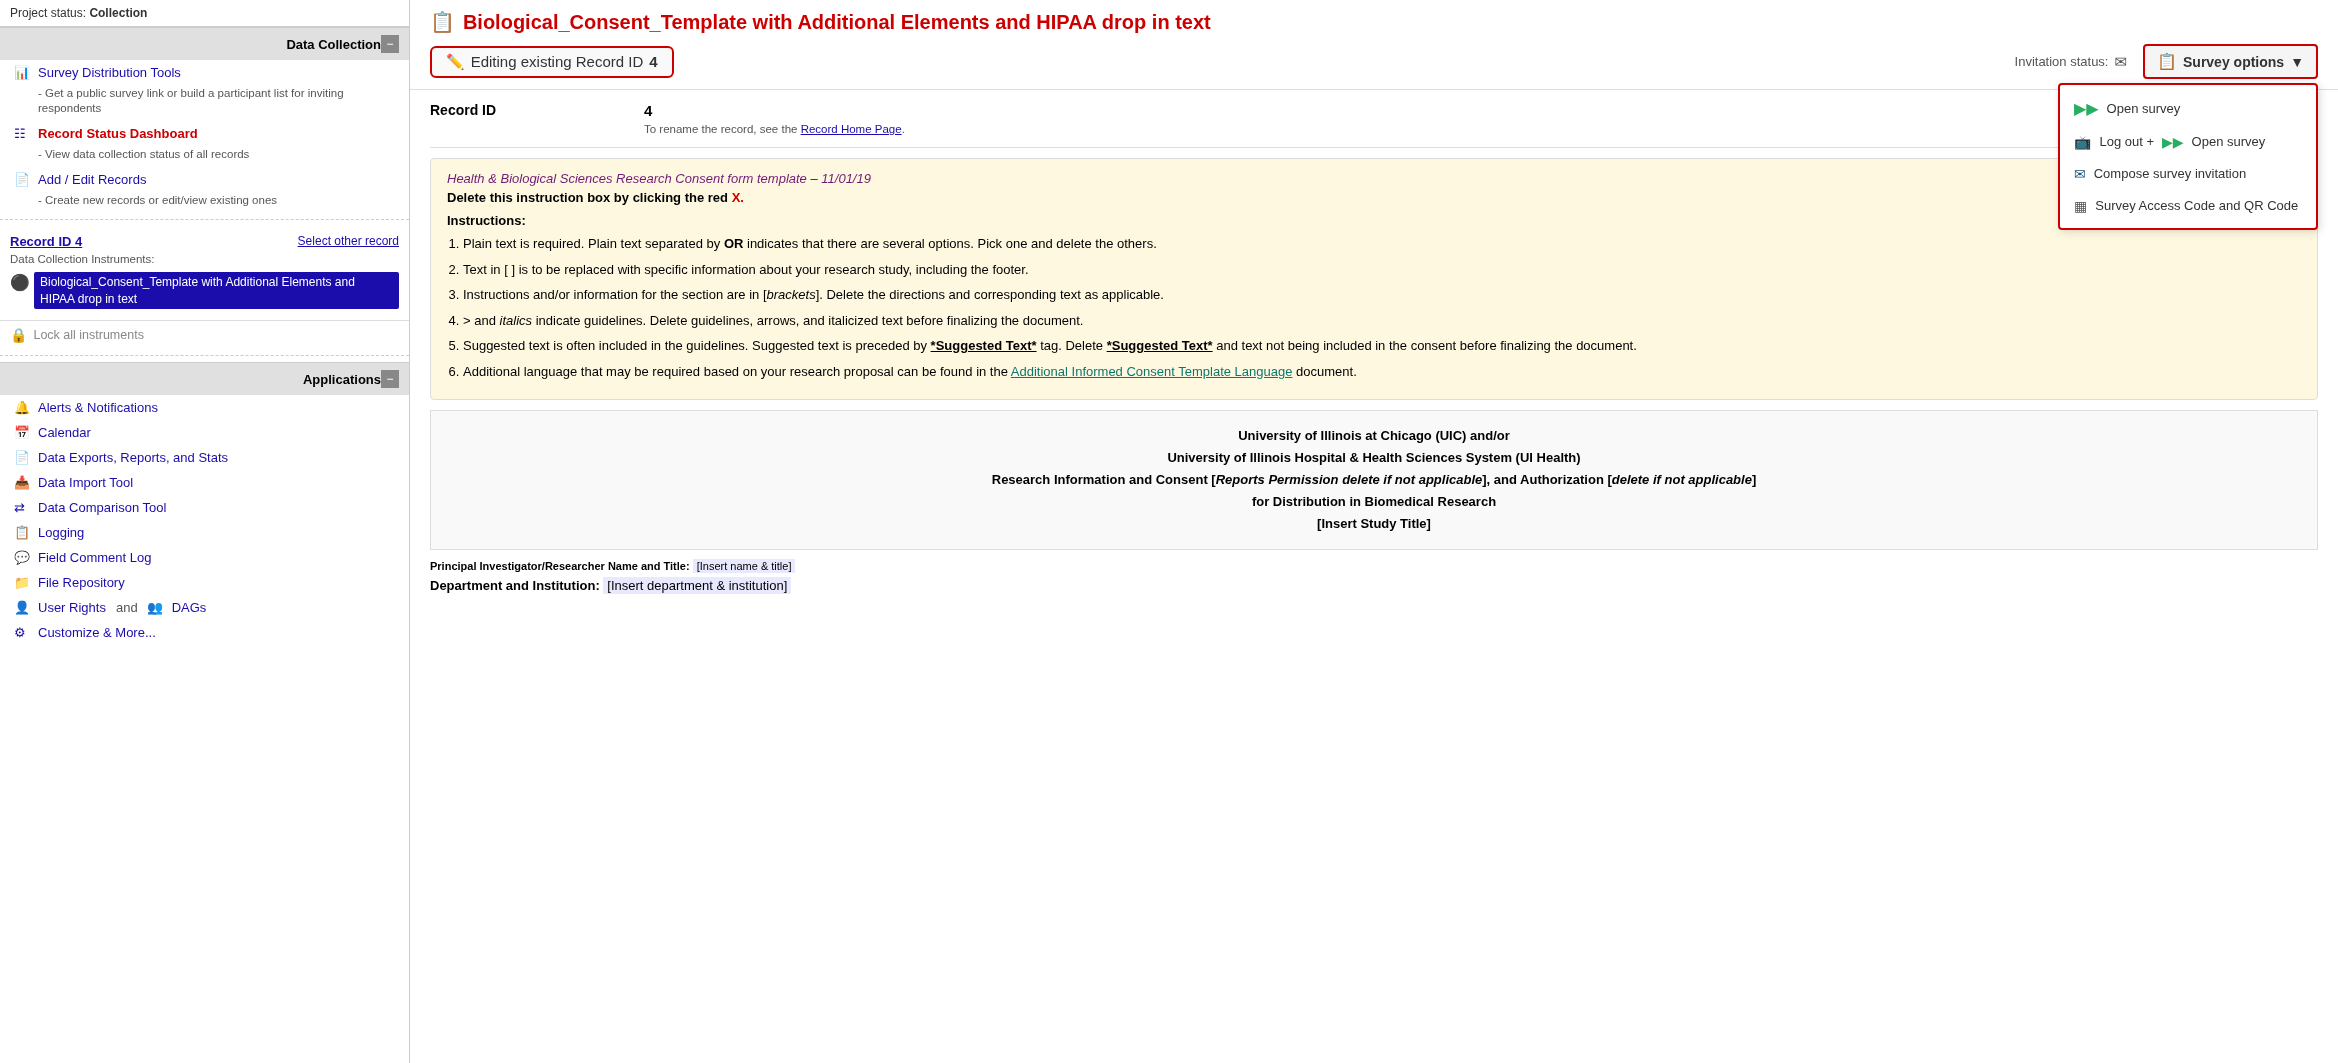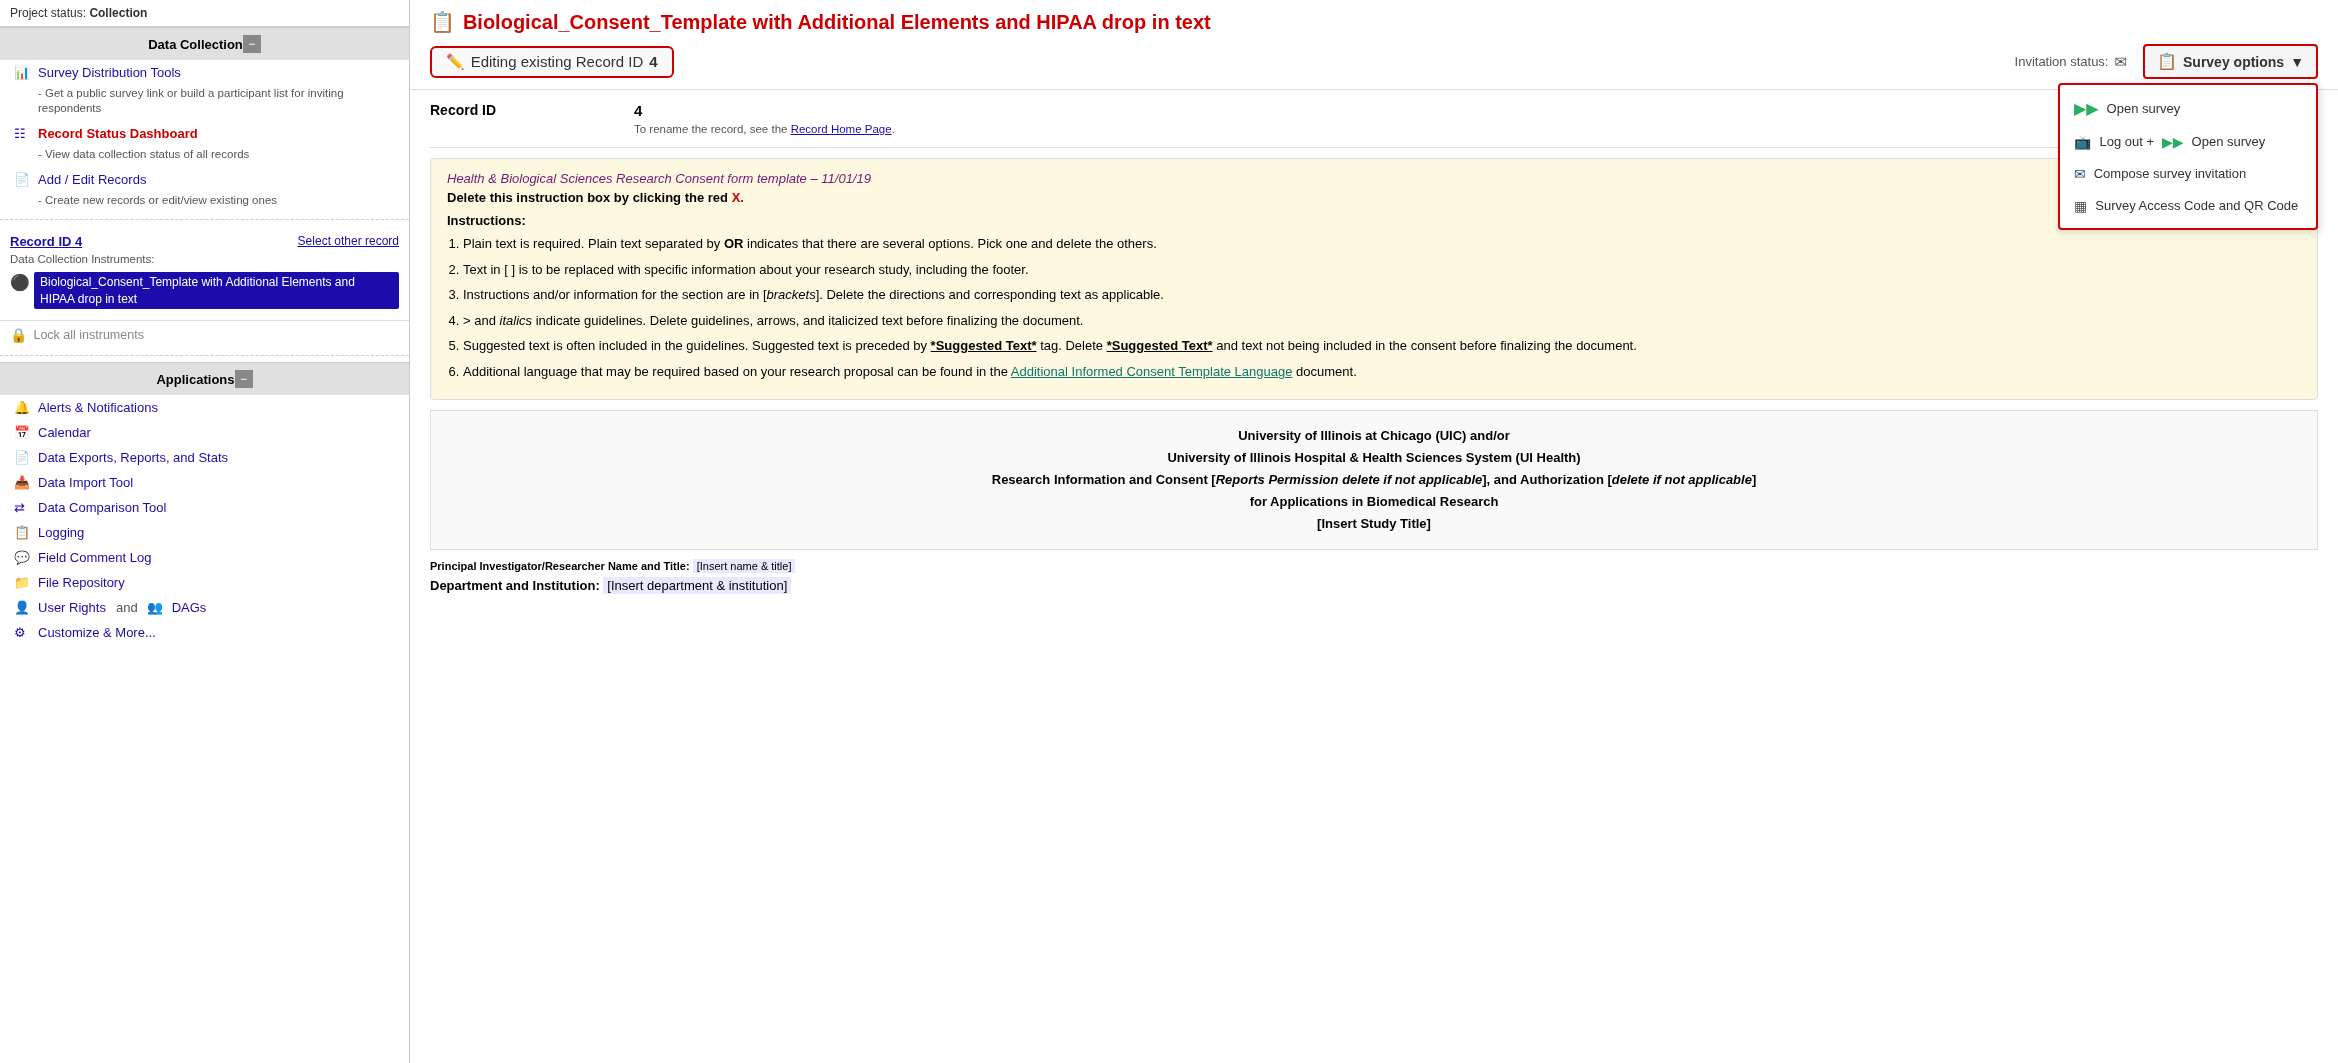--- a/index.html
+++ b/index.html
@@ -14,21 +14,21 @@
       overflow-y: auto;
       display: flex;
       flex-direction: column;
     }
     .sidebar-section-header {
       background: #e0e0e0;
       padding: 7px 10px;
       font-weight: bold;
       font-size: 13px;
       display: flex;
-      justify-content: center;
+      justify-content: flex-end;
       align-items: center;
       border-top: 1px solid #ccc;
     }
     .sidebar-section-header .collapse-btn {
       background: #888;
       color: white;
       border: none;
       width: 18px;
       height: 18px;
       font-size: 12px;
@@ -218,21 +218,21 @@
 
     
     .form-content {
       padding: 0 20px 20px 20px;
     }
     .record-id-row-main {
       display: flex;
       align-items: flex-start;
       border-bottom: 1px solid #ddd;
       padding: 12px 0;
-      gap: 4px;
+      gap: 14px;
     }
     .record-id-label {
       font-weight: bold;
       font-size: 14px;
       min-width: 200px;
     }
     .record-id-value-area {
       flex: 1;
     }
     .record-id-number {
@@ -481,21 +481,21 @@
         <li>
           Additional language that may be required based on your research proposal can be found in the <a class="link-text">Additional Informed Consent Template Language</a> document.
         </li>
       </ol>
     </div>
 
     <div class="university-section">
       <p><strong>University of Illinois at Chicago (UIC) and/or</strong></p>
       <p><strong>University of Illinois Hospital &amp; Health Sciences System (UI Health)</strong></p>
       <p><strong>Research Information and Consent [<em>Reports Permission</em> <em>delete if not applicable</em>], and Authorization [<em>delete if not applicable</em>]</strong></p>
-      <p><strong>for Applications in Biomedical Research</strong></p>
+      <p><strong>for Distribution in Biomedical Research</strong></p>
       <p><strong>[Insert Study Title]</strong></p>
     </div>
 
     <div style="margin-top: 10px; font-size: 11px;">
       <strong>Principal Investigator/Researcher Name and Title:</strong>
       <span style="background:#e8e8ff; padding: 1px 4px;">[Insert name &amp; title]</span>
     </div>
     <div style="margin-top: 6px; font-size: 13px;">
       <strong>Department and Institution:</strong>
       <span style="background:#e8e8ff; padding: 1px 4px;">[Insert department &amp; institution]</span>

